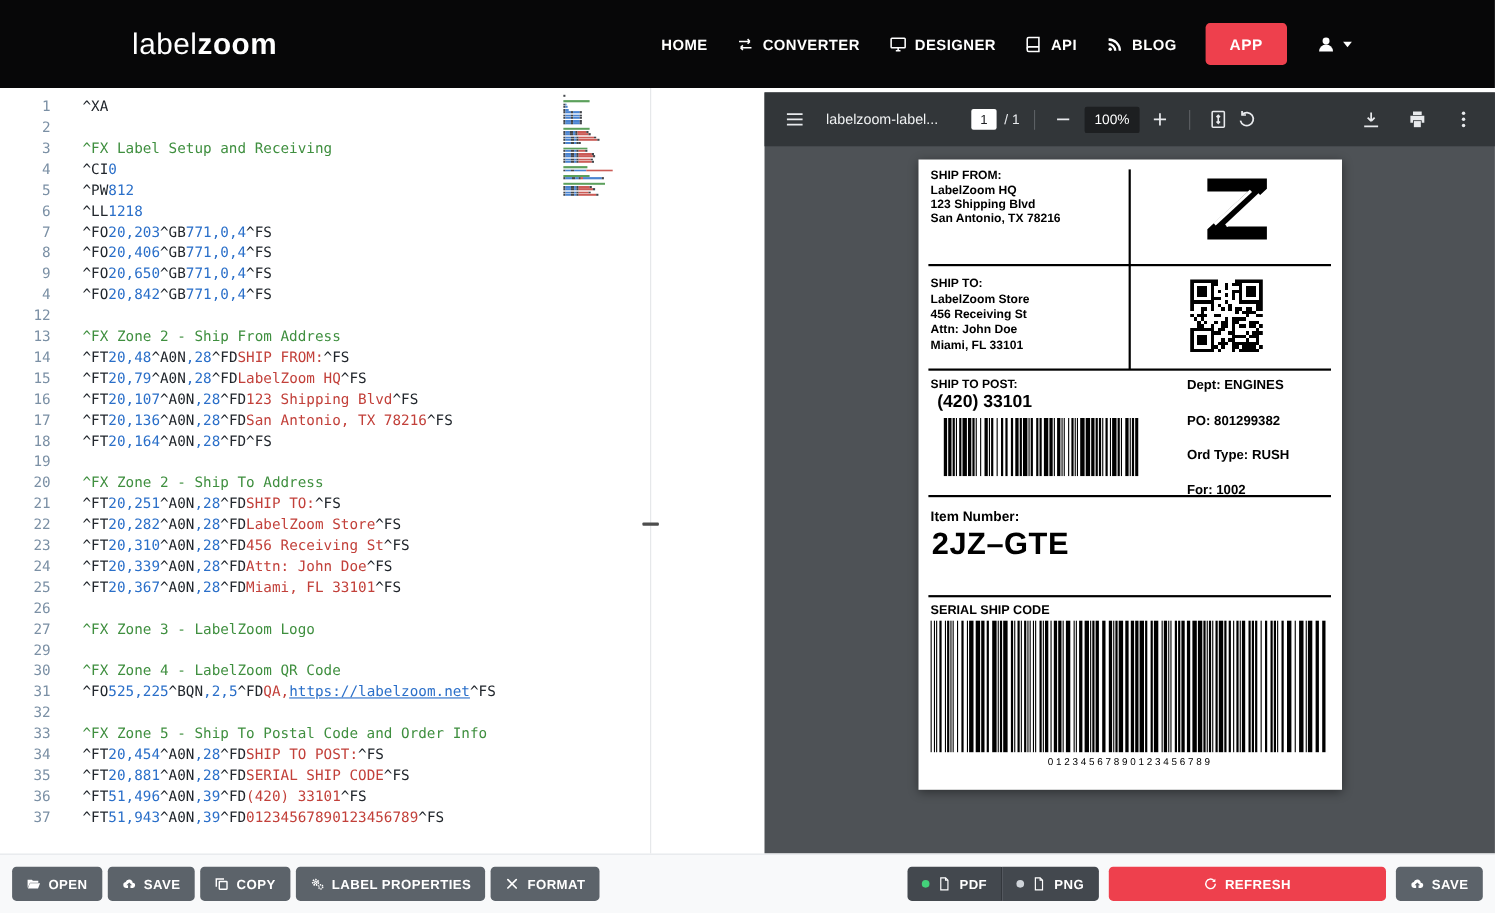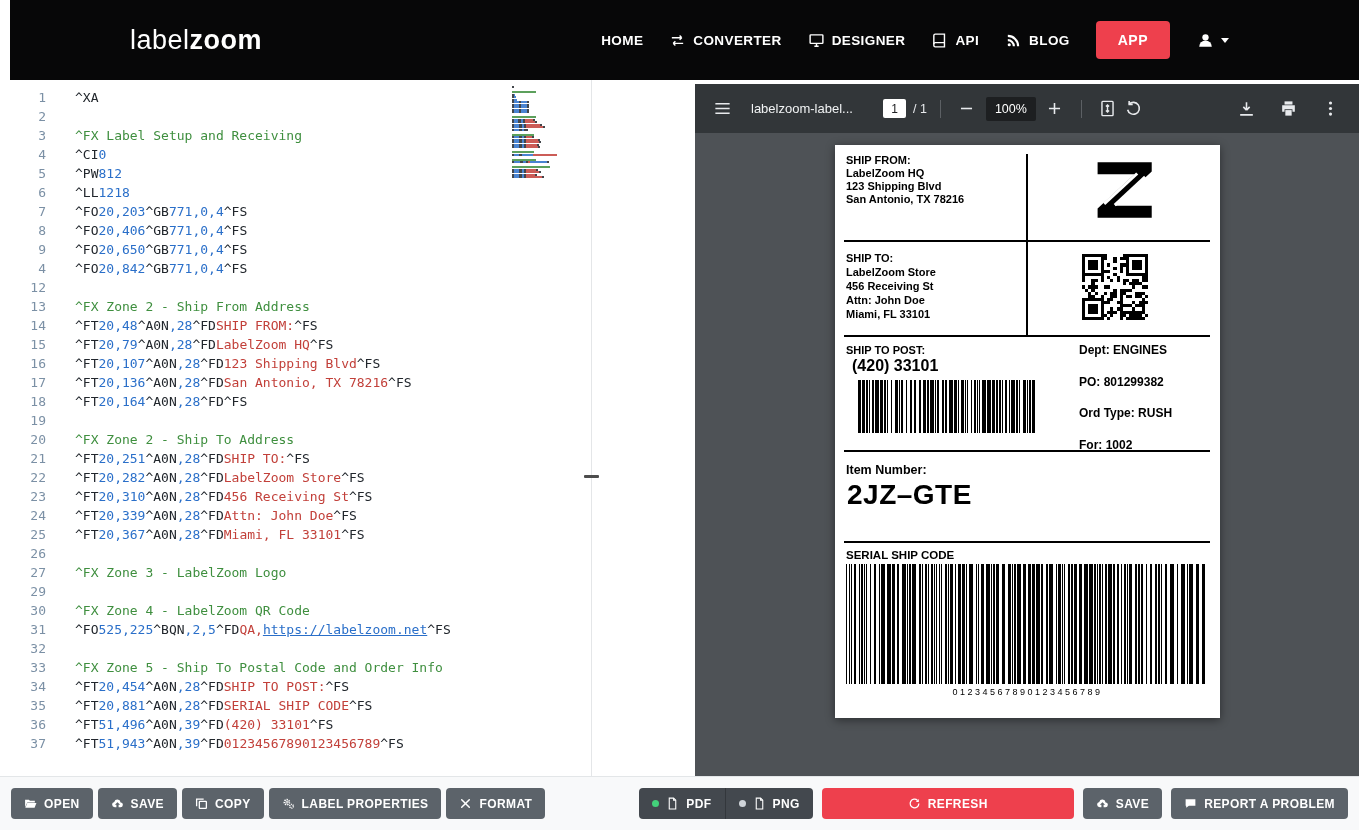--- a/index.html
+++ b/index.html
@@ -1,21 +1,21 @@
 <!DOCTYPE html>
 <html><head>
 <meta charset="utf-8">
 <style>
 *{margin:0;padding:0;box-sizing:border-box}
 html,body{width:1359px;height:830px;overflow:hidden}
 body{font-family:"Liberation Sans",sans-serif;background:#fff}
 .app{position:relative;width:1359px;height:830px}
 
 
-.navbar{position:absolute;top:0;left:10px;right:0;height:80px;background:#070708;display:flex;align-items:center;justify-content:space-between;padding:0 130px 0 120px}
+.navbar{position:absolute;top:0;left:0;right:0;height:80px;background:#070708;display:flex;align-items:center;justify-content:space-between;padding:0 130px 0 120px}
 .logo{font-size:27px;color:#fff;letter-spacing:.5px;cursor:pointer;white-space:nowrap}
 .logo .lt{font-weight:300}
 .logo .lb{font-weight:800}
 .nav{display:flex;align-items:center;gap:26px}
 .nav-item{display:flex;align-items:center;gap:7px;color:#fff;font-size:13.5px;font-weight:700;letter-spacing:.4px;cursor:pointer;text-decoration:none;background:none;border:none;font-family:inherit}
 .nav-item svg{width:17px;height:17px;display:block}
 .btn-app{background:#ee404d;color:#fff;font-weight:700;font-size:14px;letter-spacing:.5px;border:none;border-radius:4px;height:38px;padding:0 22px;cursor:pointer;font-family:inherit}
 .nav-user{display:flex;align-items:center;gap:6px;color:#fff;cursor:pointer}
 .nav-user svg{width:19px;height:19px}
 .caret{width:0;height:0;border-left:4px solid transparent;border-right:4px solid transparent;border-top:5px solid #fff}
@@ -794,21 +794,15 @@
             <path d="M20 3.5V9h-5.5" fill="currentColor" stroke="none"></path>
           </svg>
         <span>REFRESH</span>
       </button>
       <button class="btn btn-gray">
         <svg viewBox="0 0 24 24" fill="currentColor">
             <path d="M7 19a5 5 0 0 1-1-9.9A6 6 0 0 1 17.7 10 4.5 4.5 0 0 1 17 19h-3v-4.5h2.8L12 9.7 7.2 14.5H10V19z"></path>
           </svg>
         <span>SAVE</span>
       </button>
-      <button class="btn btn-gray">
-        <svg viewBox="0 0 24 24" fill="currentColor">
-            <path d="M3 4h18v12H9l-5 4v-4H3z"></path>
-          </svg>
-        <span>REPORT A PROBLEM</span>
-      </button>
     </div>
   </footer>
 </div>
 
 </body></html>

